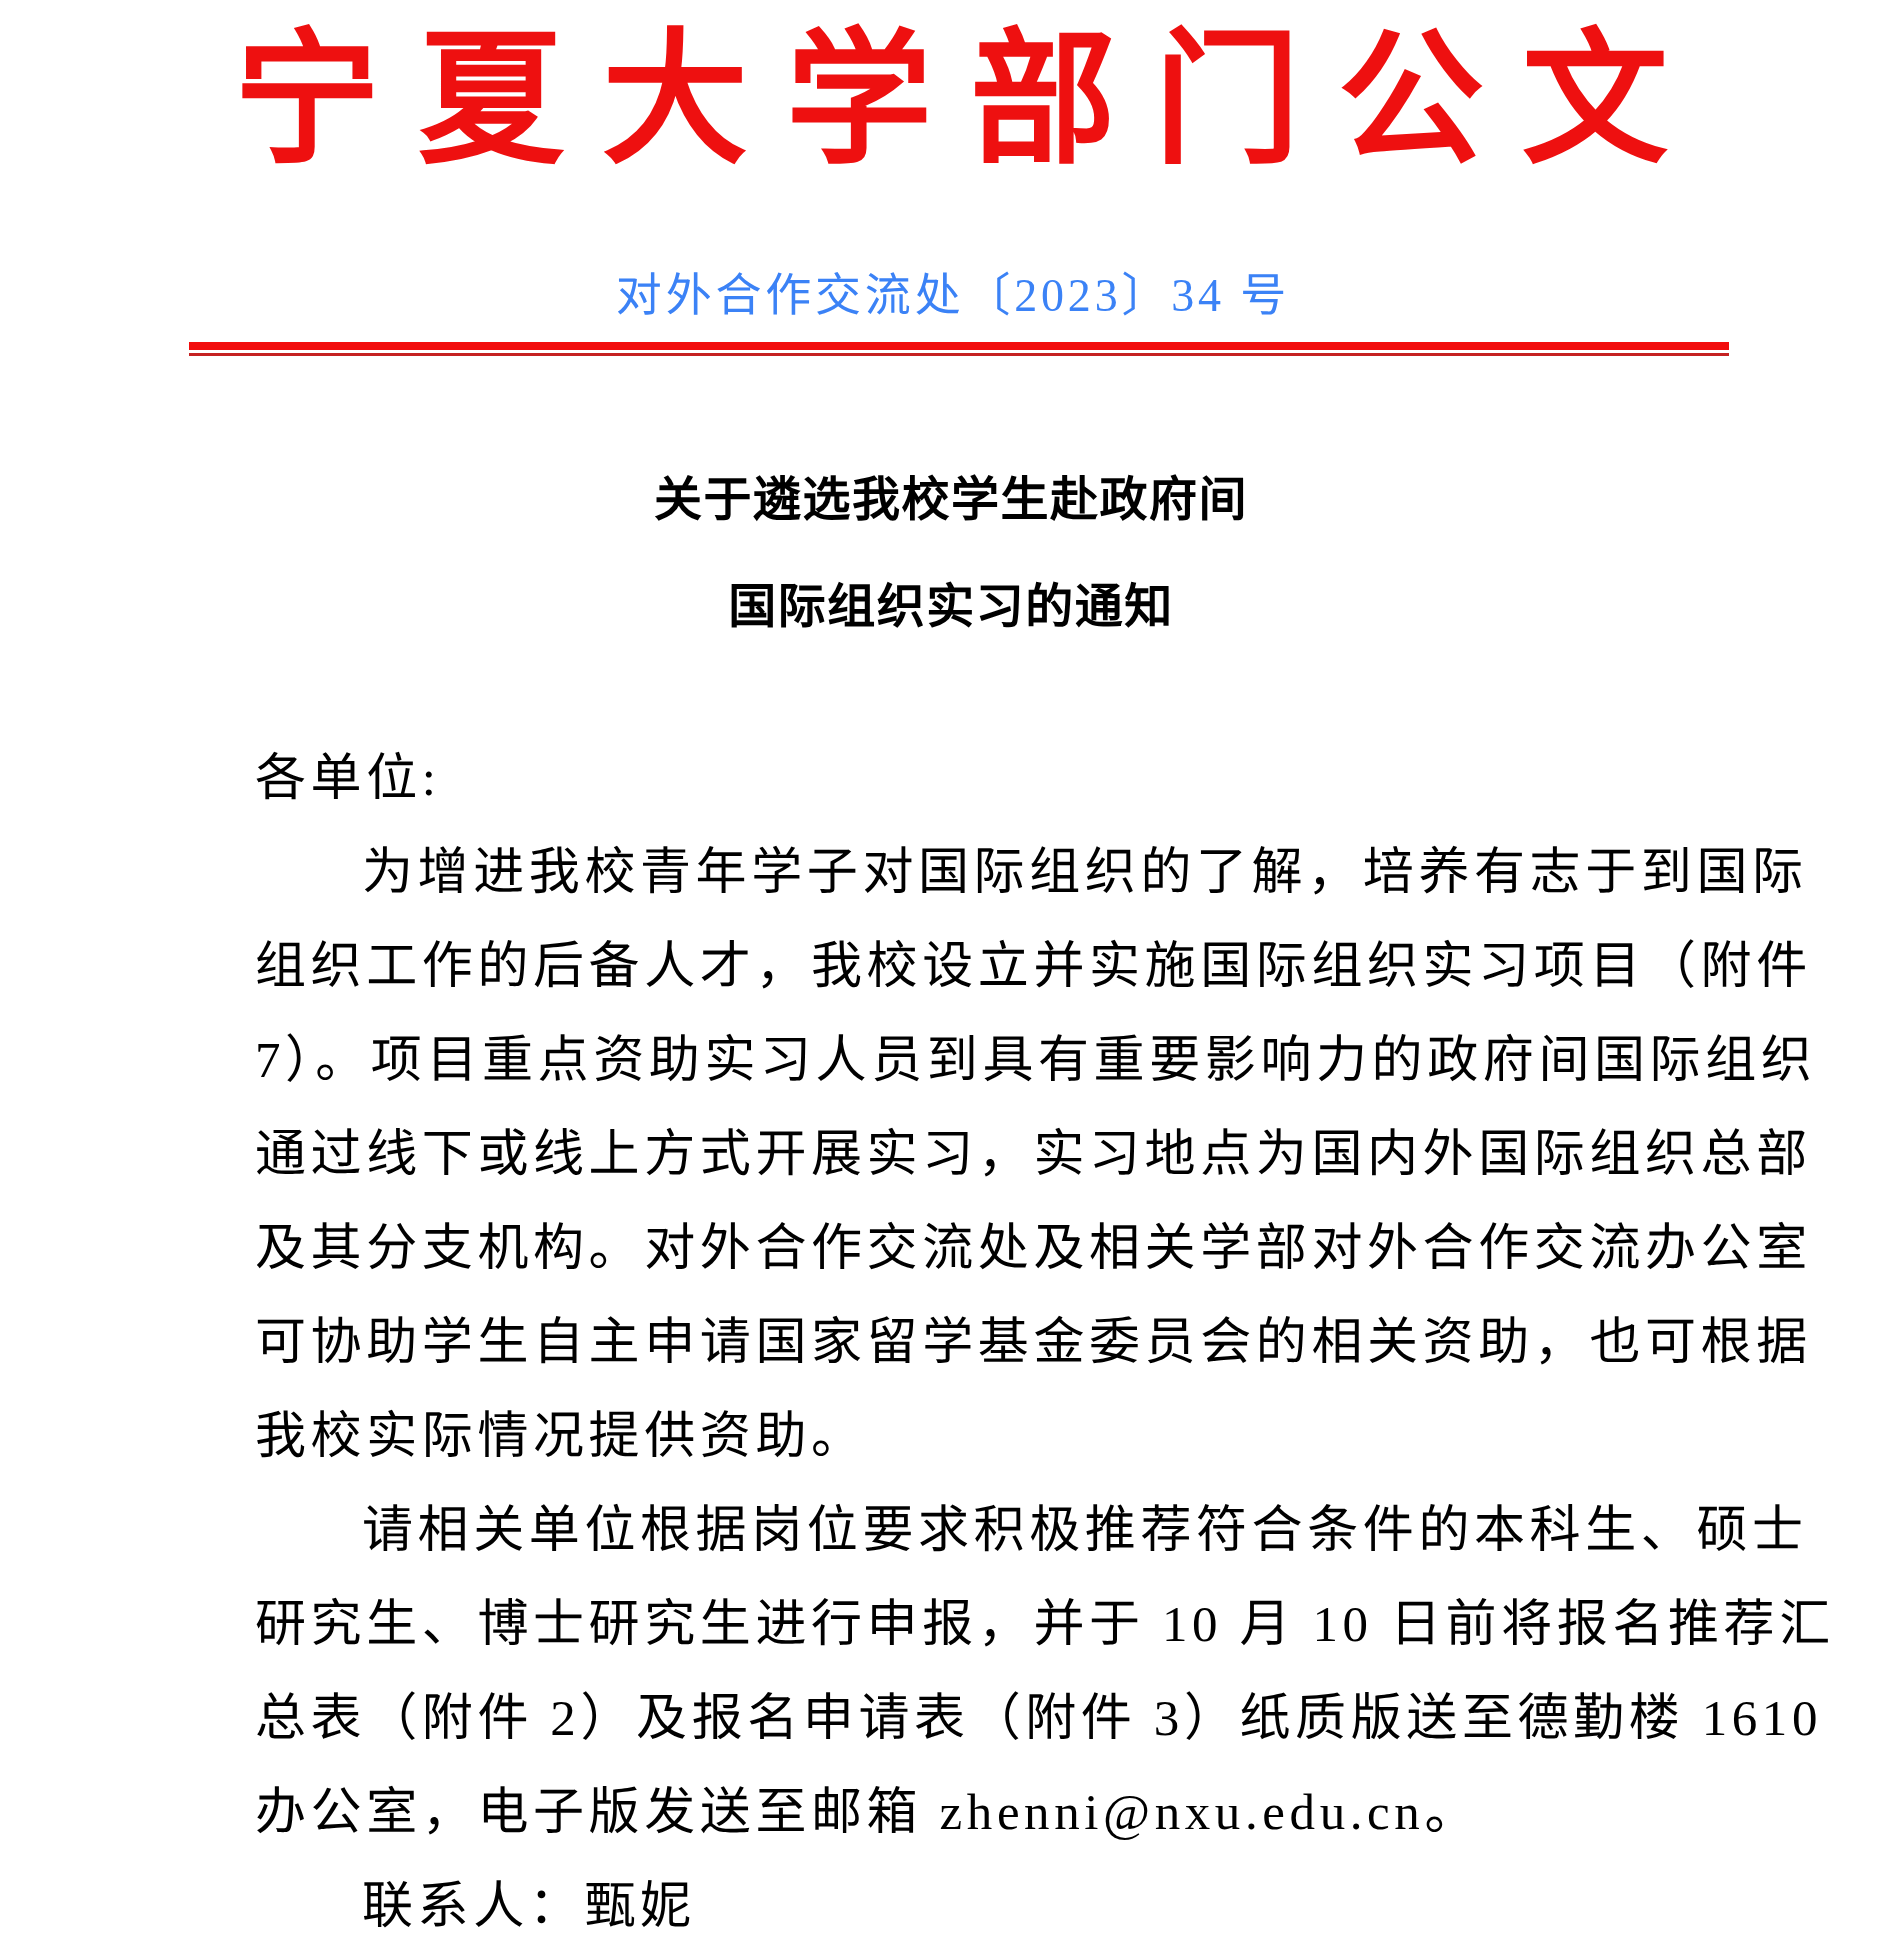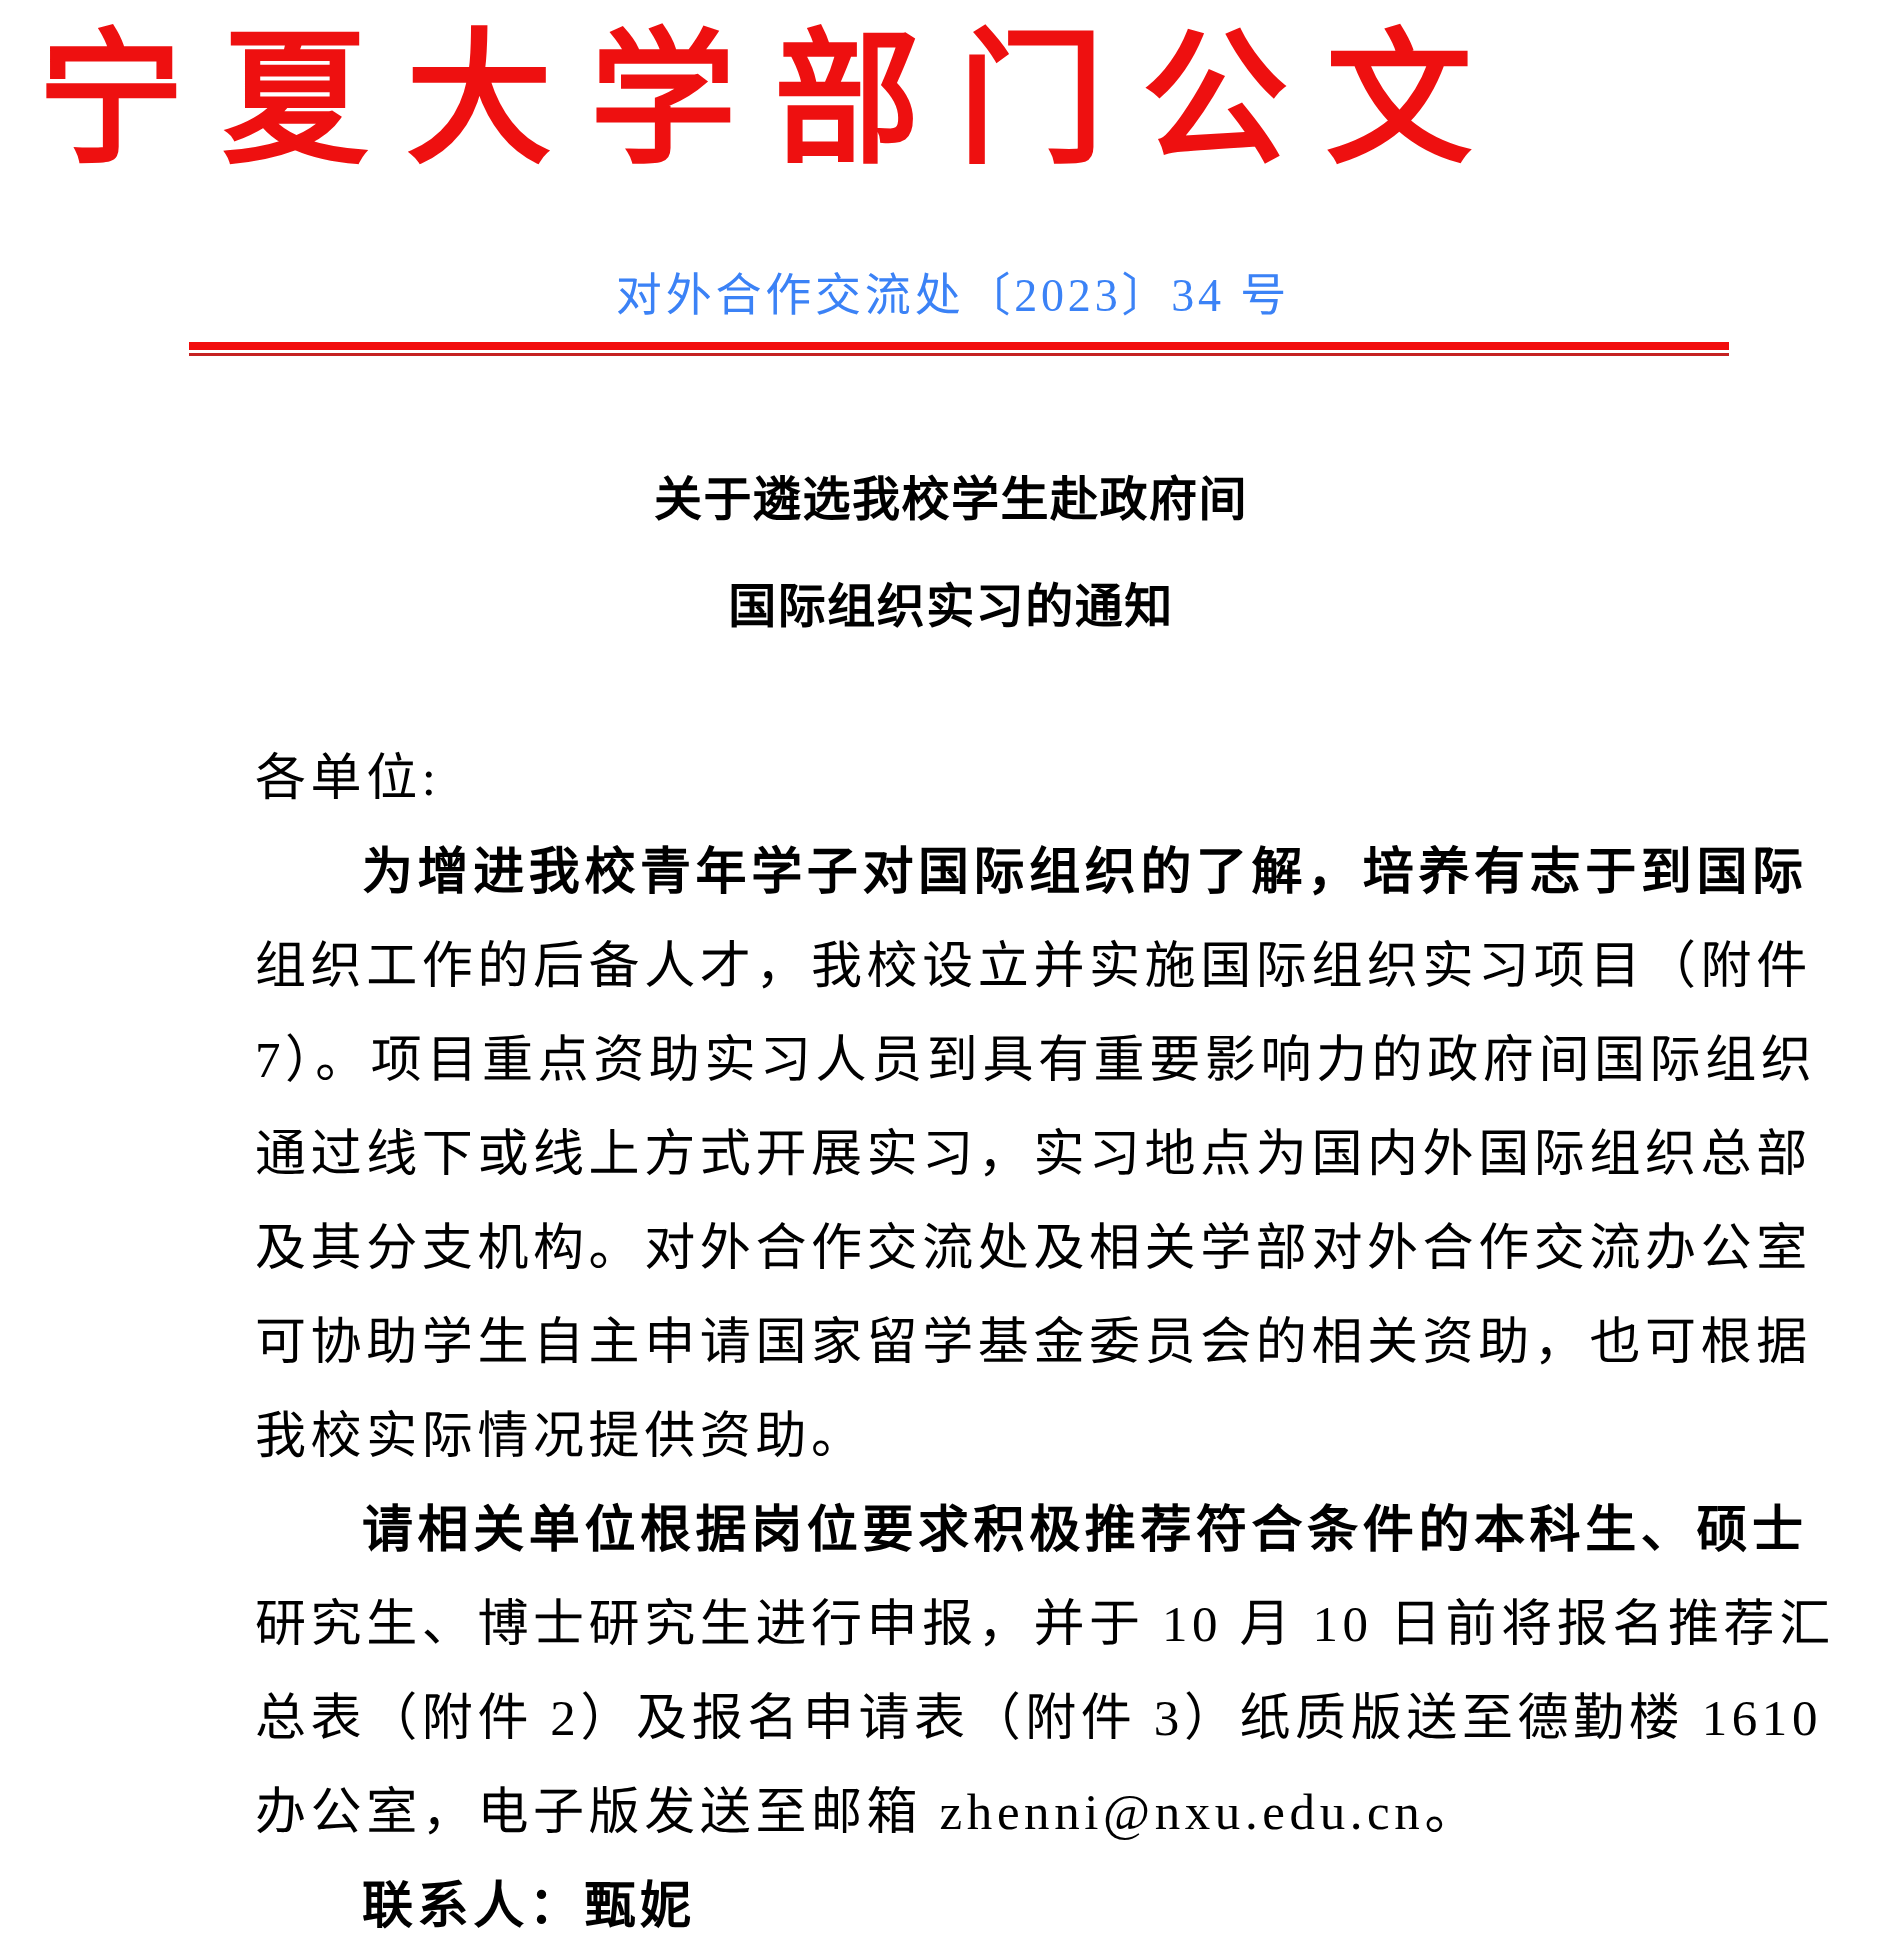--- a/index.html
+++ b/index.html
@@ -7,21 +7,21 @@
     position: relative;
     width: 1902px;
     height: 1952px;
     background: #ffffff;
     overflow: hidden;
     font-family: "Liberation Serif", serif;
     color: #000000;
   }
   .header-title {
     margin-top: 9.2px;
-    text-align: left;
+    text-align: center;
     font-size: 146px;
     line-height: 184px;
     font-weight: 700;
     letter-spacing: 38px;
     padding-left: 38px; 
     color: #ee1010;
     white-space: nowrap;
   }
   .doc-number {
     margin-top: 67px;
@@ -51,21 +51,21 @@
   }
   .body-text {
     margin-top: 71px;
     padding-left: 255px;
     padding-right: 116px;
     font-size: 51px;
     line-height: 94px;
     letter-spacing: 4.6px;
   }
   .body-line { white-space: nowrap; }
-  .body-line.indent { padding-left: 107px; font-weight: bold; }
+  .body-line.indent { padding-left: 107px; }
 </style>
 </head>
 <body>
 
 <div class="page">
 
   <div class="header-title" style="color: rgb(238, 16, 16);">宁夏大学部门公文</div>
 
   <div class="doc-number">对外合作交流处〔2023〕34 号</div>
 

